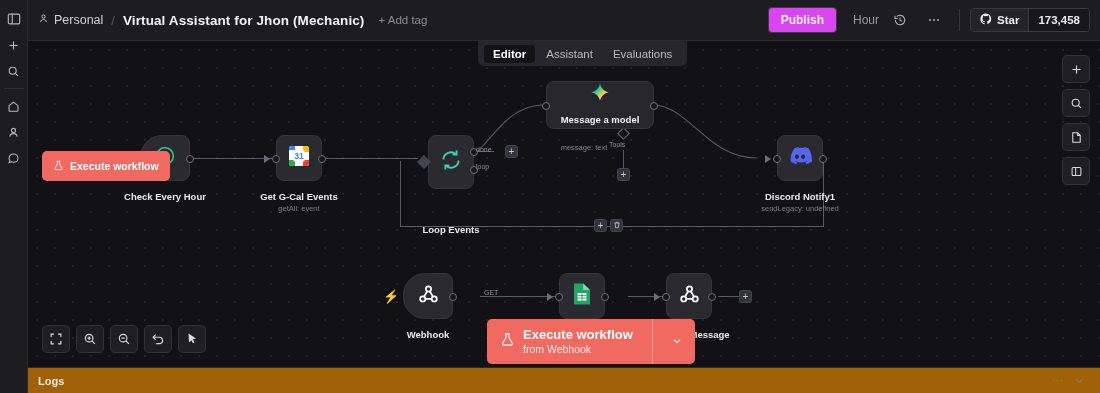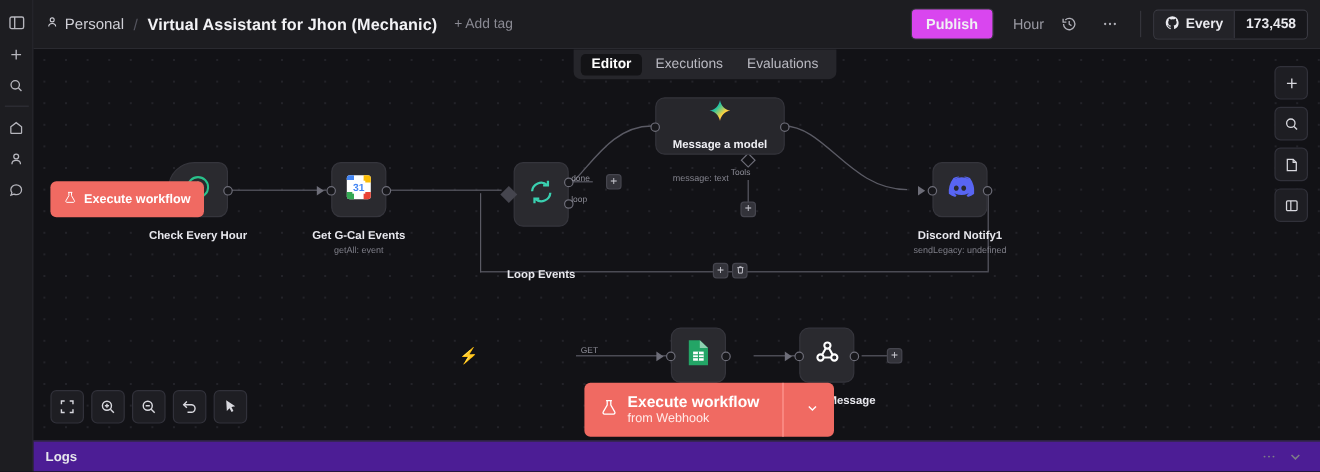--- a/index.html
+++ b/index.html
@@ -123,21 +123,21 @@
             display: flex; align-items: center; justify-content: center; color: #d8d8de; cursor: pointer; }
 
   
   #right-tools { position: absolute; right: 10px; top: 14px; display: flex; flex-direction: column; gap: 6px; z-index: 40; }
   .rt-btn { width: 28px; height: 28px; background: #1e1e23; border: 1px solid #31313a; border-radius: 5px;
             display: flex; align-items: center; justify-content: center; color: #d8d8de; cursor: pointer; }
 
   
   #logs-bar {
     position: absolute; left: 28px; bottom: 0; width: 1072px; height: 26px;
-    background: #4c1d95; border-top: 1px solid #2a2a30;
+    background: #a16207; border-top: 1px solid #2a2a30;
     display: flex; align-items: center; padding: 0 10px;
   }
   .logs-title { color: #e6e6ec; font-size: 11px; font-weight: bold; }
   .logs-ic { color: #7d7d87; width: 22px; height: 22px; display: flex; align-items: center; justify-content: center; cursor: pointer; }
 
   .bolt { position: absolute; color: #f0584e; font-size: 13px; z-index: 24; }
 </style>
 </head>
 <body>
 
@@ -214,31 +214,31 @@
         </svg>
     </div>
     <div class="topbar-div"></div>
     <div class="star-group">
       <div class="star-left">
         <span>
           <svg width="12" height="12" viewBox="0 0 16 16" fill="currentColor">
               <path d="M8 .6a7.4 7.4 0 0 0-2.34 14.43c.37.07.5-.16.5-.36v-1.3c-2.06.45-2.5-.99-2.5-.99-.34-.86-.83-1.09-.83-1.09-.68-.46.05-.45.05-.45.75.05 1.14.77 1.14.77.67 1.14 1.76.81 2.19.62.07-.48.26-.81.47-1-1.64-.19-3.37-.82-3.37-3.66 0-.81.29-1.47.76-1.99-.08-.19-.33-.94.07-1.96 0 0 .62-.2 2.03.76A7 7 0 0 1 8 3.96c.63 0 1.26.09 1.85.25 1.4-.96 2.02-.76 2.02-.76.4 1.02.15 1.77.08 1.96.47.52.76 1.18.76 1.99 0 2.85-1.74 3.47-3.39 3.65.27.23.5.68.5 1.37v2.03c0 .2.13.43.51.36A7.4 7.4 0 0 0 8 .6z"></path>
             </svg>
         </span>
-        <span>Every</span>
+        <span>Star</span>
       </div>
       <div class="star-count">173,458</div>
     </div>
   </div>
 
   <div id="canvas">
 
     <div id="tabs">
       <div class="tab active">Editor</div>
-      <div class="tab">Executions</div>
+      <div class="tab">Assistant</div>
       <div class="tab">Evaluations</div>
     </div>
 
     <div class="edge" style="left:162px; top:117px; width:82px;"></div>
     <div class="edge" style="left:258px; top:117px; width:132px;"></div>
     <div class="edge" style="left:425px; top:110px; width:41px;"></div>
     <div class="edge" style="left:795px; top:117px; width:1px; height:68px; background:#5a5a64;"></div>
     <div class="edge" style="left:372px; top:185px; width:424px;"></div>
     <div class="edge" style="left:372px; top:120px; width:1px; height:66px; background:#5a5a64;"></div>
 
@@ -360,20 +360,38 @@
       </div>
     </div>
 
     <div class="bolt" style="left:355px; top:248px;">⚡</div>
     <div class="edge" style="left:452px; top:255px; width:85px;"></div>
     <div class="edge" style="left:600px; top:255px; width:35px;"></div>
     <div class="edge" style="left:690px; top:255px; width:22px;"></div>
     <div class="edge-label" style="left:456px; top:248px;">GET</div>
     <div class="plus-sq" style="left:711px; top:249px;">+</div>
 
+    <div class="node" style="left:375px; top:232px;">
+      <div class="node-box trigger">
+        <span>
+          <svg width="23" height="23" viewBox="0 0 24 24" fill="none" stroke="#ffffff" stroke-width="1.8">
+            <circle cx="12" cy="6.2" r="2.7"></circle>
+              <circle cx="6" cy="16.6" r="2.7"></circle>
+              <circle cx="18" cy="16.6" r="2.7"></circle>
+            <line x1="10.6" y1="8.6" x2="7.4" y2="14.2"></line>
+              <line x1="13.4" y1="8.6" x2="16.6" y2="14.2"></line>
+              <line x1="8.7" y1="16.6" x2="15.3" y2="16.6"></line>
+          </svg>
+        </span>
+        <div class="port out" style="top:19px;"></div>
+      </div>
+      <div class="node-title-wrap">
+        <div class="node-label">Webhook</div>
+      </div>
+    </div>
 
     <div class="node" style="left:531px; top:232px;">
       <div class="node-box">
         <div class="arrow-in"></div>
         <div class="port inn"></div>
         <span>
           <svg width="22" height="24" viewBox="0 0 20 24">
             <path d="M2 1.6h9.2L18 8v14.4H2z" fill="#23a566"></path>
             <path d="M11.2 1.6 18 8h-6.8z" fill="#8ed1b1"></path>
             <rect x="5.6" y="11" width="8.8" height="7.6" fill="#ffffff"></rect>

